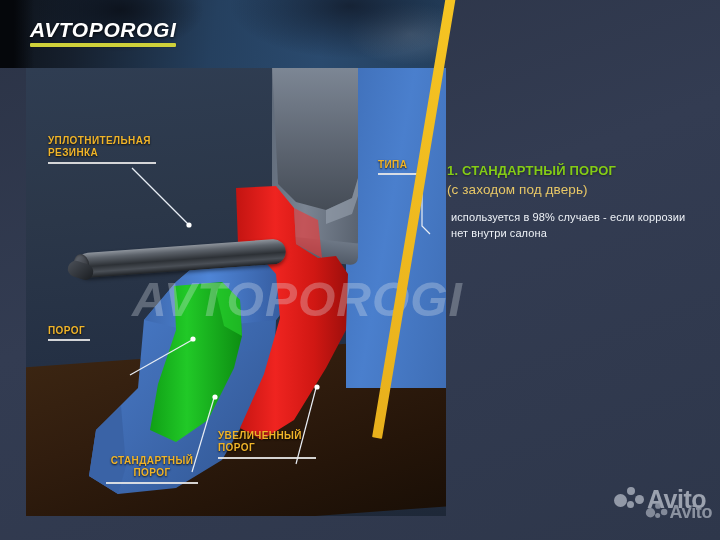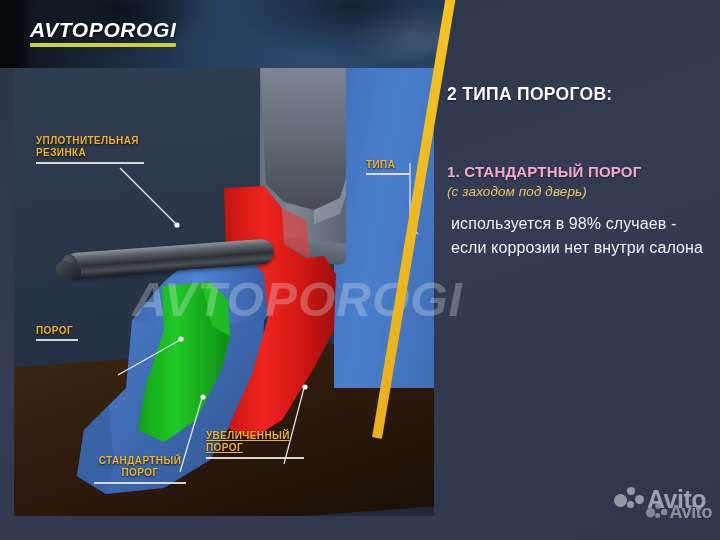--- a/index.html
+++ b/index.html
@@ -46,21 +46,21 @@
     font-family:"Liberation Sans","DejaVu Sans",sans-serif;
   }
   .brand-rule{
     margin-top:3px;height:4px;width:146px;
     background:#cfd13a;border-radius:1px;
     box-shadow:0 0 1px rgba(0,0,0,.6);
   }
 
   
   .illus{
-    position:absolute;left:14px;top:68px;width:420px;height:448px;
+    position:absolute;left:26px;top:68px;width:420px;height:448px;
     background:
       linear-gradient(175deg,#2f3d52 0%,#2b3749 32%,#243044 62%,#1e2838 100%);
     overflow:hidden;
   }
   .illus .floor{
     position:absolute;left:-10px;top:300px;width:440px;height:170px;
     background:linear-gradient(165deg,#3b2512 0%,#311d0e 35%,#251509 70%,#1a0f06 100%);
     transform:skewY(-4.2deg);
     transform-origin:left top;
   }
@@ -148,30 +148,30 @@
     color:#efbe3b;text-shadow:0 1px 2px rgba(0,0,0,.5);
   }
   .head2{
     position:absolute;left:22px;top:83px;width:260px;
     font-size:17.5px;font-weight:bold;letter-spacing:.3px;line-height:1.3;
     color:#ffffff;text-shadow:0 1px 2px rgba(0,0,0,.5);
   }
 
   .sec{position:absolute;left:8px;width:278px;}
   .sec-title{
-    font-size:15px;font-weight:bold;color:#f9a8d4;letter-spacing:.2px;
+    font-size:13px;font-weight:bold;color:#84cc16;letter-spacing:.2px;
     line-height:1.35;text-shadow:0 1px 2px rgba(0,0,0,.45);
   }
   .sec-sub{
     font-size:13.5px;color:#e8c766;letter-spacing:.1px;line-height:1.35;
     margin-top:1px;
   }
   .sec-body{
     margin-top:11px;
-    font-size:16px;color:#eef2f7;line-height:1.44;letter-spacing:.1px;
+    font-size:11px;color:#eef2f7;line-height:1.44;letter-spacing:.1px;
   }
 
   
   .avito{
     position:absolute;right:14px;bottom:28px;z-index:14;
     opacity:.72;
   }
   .avito .row{display:flex;align-items:center;}
   .avito .dots{position:relative;width:30px;height:26px;margin-right:3px;}
   .avito .dots i{position:absolute;border-radius:50%;background:#b9bfcb;display:block;}
@@ -285,38 +285,37 @@
       <span>ПОРОГ</span>
       <span class="ul" style="width:42px;"></span>
     </div>
 
     <div class="label" style="left:80px;top:375px;text-align:center;width:92px;">
       <span>СТАНДАРТНЫЙ
 ПОРОГ</span>
       <span class="ul" style="width:92px;"></span>
     </div>
 
-    <div class="label" style="left:192px;top:350px;width:98px;text-decoration:underline;">
+    <div class="label" style="left:192px;top:350px;width:98px;">
       <span>УВЕЛИЧЕННЫЙ
 ПОРОГ</span>
       <span class="ul" style="width:98px;"></span>
     </div>
   </div>
 
   <div class="wm">AVTOPOROGI</div>
 
   <div class="divider"></div>
 
   <div class="col">
 
-    <div class="head2">2 ТИПА ПОРОГОВ:</div>
 
     <div class="sec" style="top:162px;">
       <div class="sec-title" style="padding-left:14px;">1. СТАНДАРТНЫЙ ПОРОГ</div>
-      <div class="sec-sub" style="padding-left:14px;font-style:italic;">(с заходом под дверь)</div>
+      <div class="sec-sub" style="padding-left:14px;">(с заходом под дверь)</div>
       <div class="sec-body" style="padding-left:18px;padding-right:8px;">используется в 98% случаев - если коррозии нет внутри салона</div>
     </div>
 
   </div>
 
   <div class="avito">
     <div class="row">
       <div class="dots">
         <i style="left:0px;top:8px;width:13px;height:13px;"></i>
         <i style="left:13px;top:1px;width:8px;height:8px;"></i>

